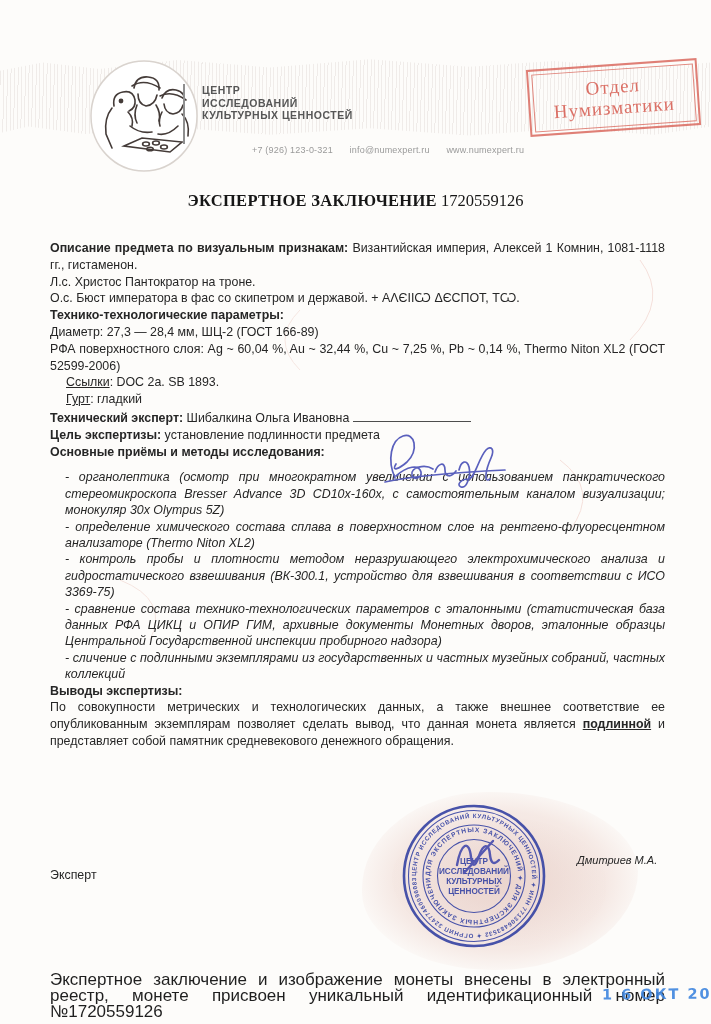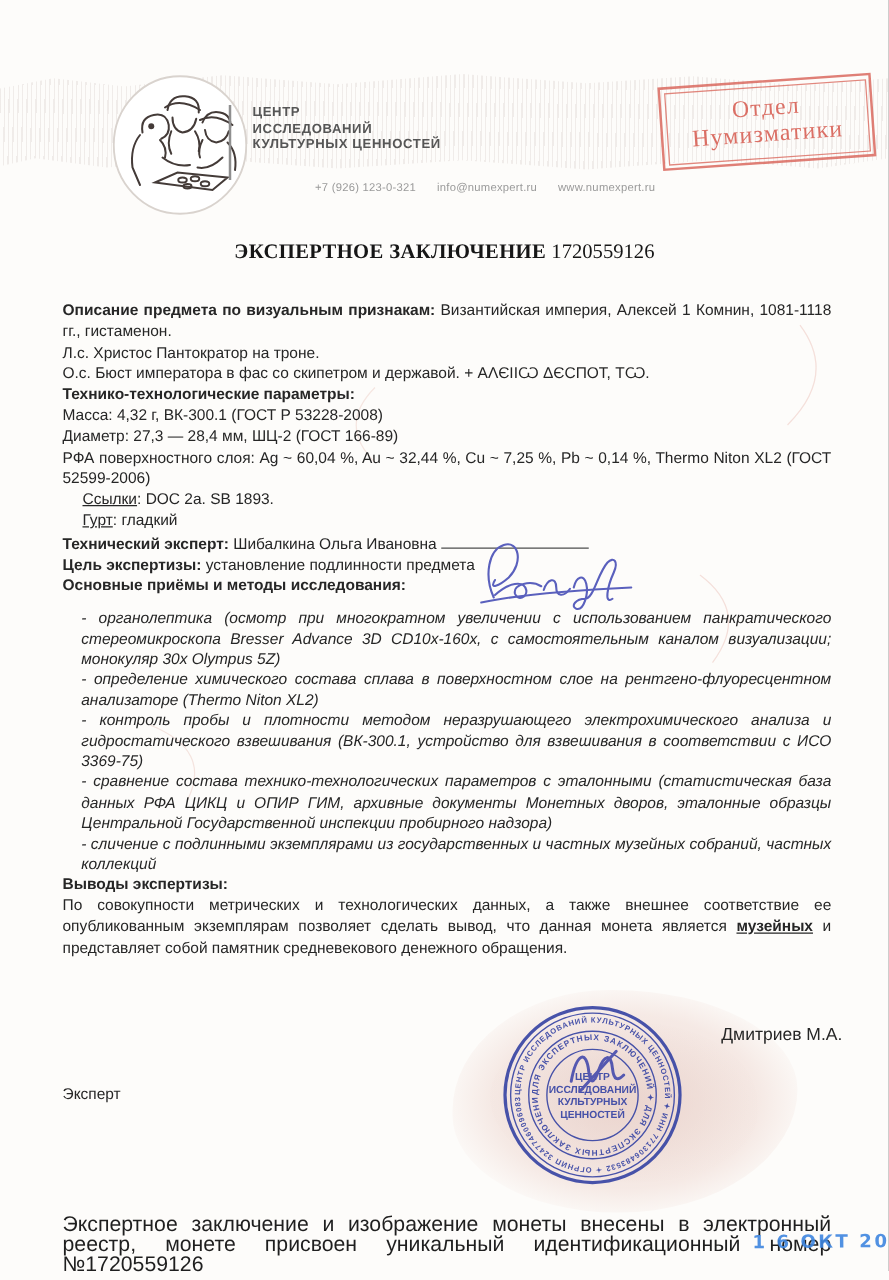--- a/index.html
+++ b/index.html
@@ -63,21 +63,21 @@
   .mt-purpose{margin-top:15px;}
   .mt-methods-h{margin-top:14px;}
   .mt-methods{margin-top:9px;margin-left:15px;}
   .mt-concl-h{margin-top:14px;}
   .methods p{font-style:italic; line-height:16.4px;}
   .sig-line{display:inline-block; width:118px; height:13px; border-bottom:1.4px solid #4d4d4d; vertical-align:baseline;}
   
   .tech-signature{position:absolute; left:383px; top:420px; z-index:3;}
   .round-stamp{position:absolute; left:401px; top:803px; z-index:3; opacity:.93;}
   .expert-role{position:absolute; left:50px; top:868px; z-index:2; font-size:12.4px;}
-  .expert-name{position:absolute; left:577px; top:819px; z-index:2; font-size:14px;}
+  .expert-name{position:absolute; left:577px; top:854px; z-index:2; font-size:11px;font-style:italic;}
   .footer-note{position:absolute; left:50px; right:46px; top:972px; z-index:2;
     font-size:17px; line-height:16px; text-align:justify; color:#1f1f1f;}
   .date-stamp{
     position:absolute; left:602px; top:986px; z-index:3;
     font-family:"DejaVu Sans", sans-serif; font-weight:700; font-size:14.5px;
     color:#3f86df; letter-spacing:2px; white-space:nowrap; transform:rotate(-.5deg); opacity:.9;
   }
 </style>
 </head>
 <body>
@@ -152,21 +152,20 @@
   <div class="doc-title"><b>ЭКСПЕРТНОЕ ЗАКЛЮЧЕНИЕ</b><span> 1720559126</span></div>
 
   <div class="body-flow">
 
     <p class="just mt-desc"><span class="b">Описание предмета по визуальным признакам:</span><span> Византийская империя, Алексей 1 Комнин, 1081-1118 гг., гистаменон.</span></p>
 
     <p class="mt-sides">Л.с. Христос Пантократор на троне.</p>
     <p>О.с. Бюст императора в фас со скипетром и державой.  + АΛЄIIѠ ΔЄСПОТ, ТѠ.</p>
 
     <p class="b mt-tech">Технико-технологические параметры:</p>
-    <p>Масса: 4,32 г, ВК-300.1 (ГОСТ Р 53228-2008)</p>
     <p>Диаметр: 27,3 — 28,4 мм, ШЦ-2 (ГОСТ 166-89)</p>
     <p class="just">РФА поверхностного слоя:  Ag ~ 60,04 %, Au ~ 32,44 %, Cu ~ 7,25 %, Pb ~ 0,14 %, Thermo Niton XL2 (ГОСТ 52599-2006)</p>
 
     <p class="mt-links"><span class="u">Ссылки</span><span>: DOC 2a. SB 1893.</span></p>
     <p><span class="u">Гурт</span><span>: гладкий</span></p>
 
     <p class="mt-expert"><span class="b">Технический эксперт:</span><span> Шибалкина Ольга Ивановна </span><span class="sig-line"></span></p>
 
     <p class="mt-purpose"><span class="b">Цель экспертизы:</span><span> установление подлинности предмета</span></p>
 
@@ -174,21 +173,21 @@
 
     <div class="methods mt-methods">
       <p class="just">- органолептика (осмотр при многократном увеличении с использованием панкратического стереомикроскопа Bresser Advance 3D CD10x-160x, с самостоятельным каналом визуализации; монокуляр 30x Olympus 5Z)</p>
       <p class="just">- определение химического состава сплава в поверхностном слое на рентгено-флуоресцентном анализаторе (Thermo Niton XL2)</p>
       <p class="just">- контроль пробы и плотности методом неразрушающего электрохимического анализа и гидростатического взвешивания (ВК-300.1, устройство для взвешивания в соответствии с ИСО 3369-75)</p>
       <p class="just">- сравнение состава технико-технологических параметров с эталонными (статистическая база данных РФА ЦИКЦ и ОПИР ГИМ, архивные документы Монетных дворов, эталонные образцы Центральной Государственной инспекции пробирного надзора)</p>
       <p class="just">- сличение с подлинными экземплярами из государственных и частных музейных собраний, частных коллекций</p>
     </div>
 
     <p class="b mt-concl-h">Выводы экспертизы:</p>
-    <p class="just"><span>По совокупности метрических и технологических данных, а также внешнее соответствие ее опубликованным экземплярам позволяет сделать вывод, что данная монета является </span><span class="bu">музейных</span><span> и представляет собой памятник средневекового денежного обращения.</span></p>
+    <p class="just"><span>По совокупности метрических и технологических данных, а также внешнее соответствие ее опубликованным экземплярам позволяет сделать вывод, что данная монета является </span><span class="bu">подлинной</span><span> и представляет собой памятник средневекового денежного обращения.</span></p>
   </div>
 
   <svg class="tech-signature" width="128" height="76" viewBox="0 0 128 76">
     <g stroke="#5a60bd" stroke-width="1.7" fill="none" stroke-linecap="round">
       <path d="M12,58 C4,40 8,20 20,16 C32,12 36,30 24,42 C16,49 8,52 13,44"></path>
       <path d="M13,56 C24,46 36,44 38,52 C39,58 31,61 29,55 C27,47 42,44 50,49"></path>
       <path d="M52,52 c3,-9 10,-11 10,-2 c0,7 6,8 11,1"></path>
       <path d="M76,50 c2,-9 8,-11 10,-3 c2,8 -2,22 -8,20 c-5,-2 0,-8 7,-8 c7,0 10,-20 18,-29 c5,-5 9,-1 5,8 c-5,11 -8,26 -1,21"></path>
       <path d="M2,62 C30,56 80,52 122,50"></path>
     </g>

